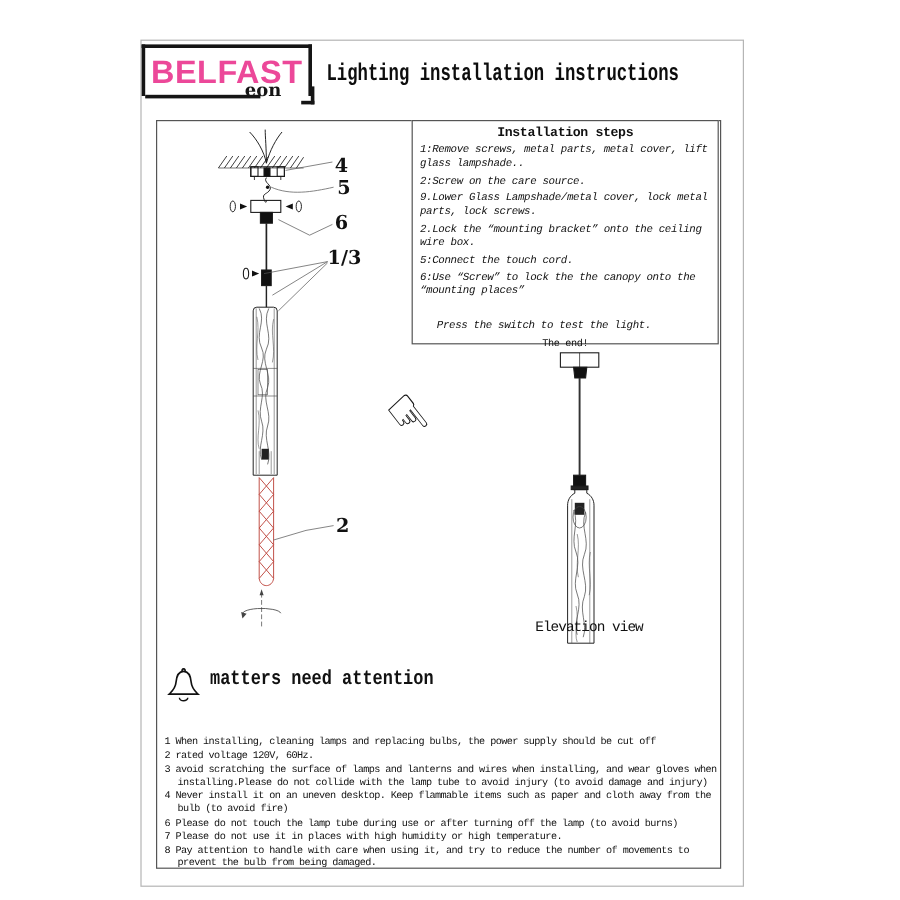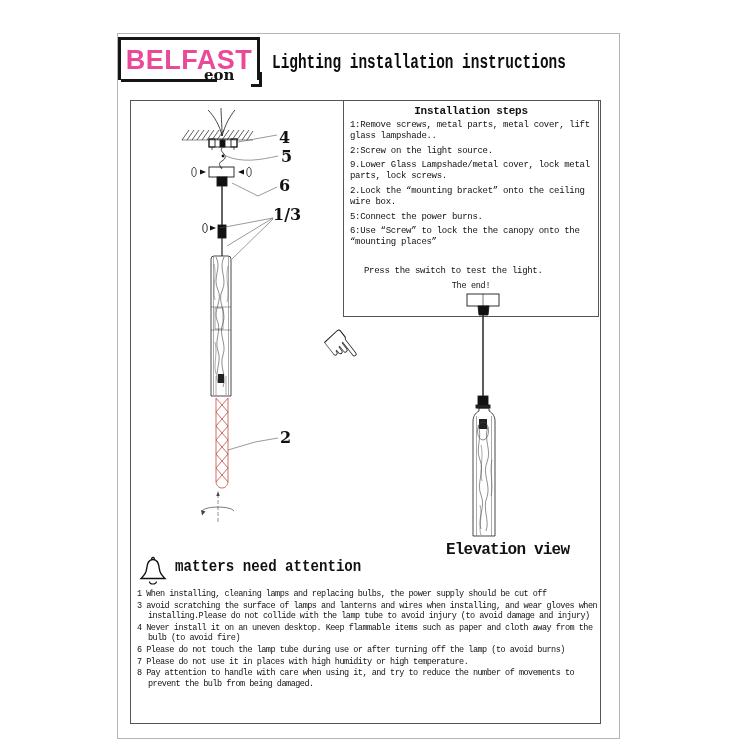--- a/index.html
+++ b/index.html
@@ -8,34 +8,34 @@
   
   .logo-box{position:absolute;left:118px;top:37px;width:136px;height:40px;border:3px solid #151515;border-bottom:none;background:#fff;display:flex;align-items:center;justify-content:center;}
   .brand{font-family:"Liberation Sans",sans-serif;font-weight:700;font-size:27px;letter-spacing:0.5px;color:#ec4899;}
   .logo-underline{position:absolute;left:121px;top:79px;width:96px;height:3px;background:#151515;}
   .brand-sub{position:absolute;left:204px;top:66px;font-family:"DejaVu Serif",serif;font-weight:700;font-size:15px;color:#151515;}
   .logo-corner-h{position:absolute;left:251px;top:84px;width:11px;height:3px;background:#151515;}
   .logo-corner-v{position:absolute;left:259px;top:72px;width:3px;height:15px;background:#151515;}
   .doc-title{position:absolute;left:272px;top:51px;font-size:20px;font-weight:700;white-space:nowrap;transform:scaleX(0.72);transform-origin:left center;color:#0d0d0d;}
   
   .content-box{position:absolute;left:130px;top:100px;width:469px;height:622px;border:1px solid #555;}
-  .steps-box{position:absolute;left:343px;top:100px;width:256px;height:217px;border:1px solid #555;background:#fff;box-sizing:border-box;padding:3px 6px 2px 6px;}
+  .steps-box{position:absolute;left:343px;top:100px;width:256px;height:187px;border:1px solid #555;background:#fff;box-sizing:border-box;padding:3px 6px 2px 6px;}
   .steps-title{font-size:11px;font-weight:700;text-align:center;letter-spacing:-0.3px;margin:1px 0 3px 0;}
-  .step{font-size:9px;letter-spacing:-0.3px;line-height:10.8px;margin:0 0 4px 0;}
+  .step{font-size:9px;letter-spacing:-0.3px;line-height:10.8px;margin:0 0 4px 0;font-style:italic;}
   .step.indent{padding-left:14px;margin-top:18px;}
   .end-note{font-size:8.5px;text-align:center;margin-top:3px;letter-spacing:-0.3px;}
   
   .att-title{position:absolute;left:175px;top:557px;font-size:17px;font-weight:700;white-space:nowrap;transform:scaleX(0.83);transform-origin:left center;}
-  .att-list{position:absolute;left:137px;top:589px;width:462px;}
+  .att-list{position:absolute;left:137px;top:613px;width:462px;}
   .att-item{font-size:8.5px;letter-spacing:-0.5px;line-height:10.6px;padding-left:11px;text-indent:-11px;margin:0 0 1px 0;}
   .bell{position:absolute;left:138px;top:554px;}
   
   .svg-exploded{position:absolute;left:170px;top:106px;}
   .svg-elevation{position:absolute;left:438px;top:290px;}
-  .elev-label{position:absolute;left:446px;top:541px;font-size:16px;font-weight:700;letter-spacing:-0.8px;white-space:nowrap;}
+  .elev-label{position:absolute;left:446px;top:516px;font-size:12px;font-weight:400;letter-spacing:-0.8px;white-space:nowrap;}
   .hand{position:absolute;left:328px;top:326px;font-family:"DejaVu Sans",sans-serif;font-size:44px;color:#111;transform:rotate(-38deg);line-height:1;}
   .co{font-family:"DejaVu Serif",serif;font-weight:700;font-size:16px;fill:#111;}
 </style>
 </head>
 <body>
 
 <div class="frame"></div>
 
 <div class="logo-box">
   <span class="brand">BELFAST</span>
@@ -44,24 +44,24 @@
 <span class="brand-sub">eon</span>
 <div class="logo-corner-h"></div>
 <div class="logo-corner-v"></div>
 <div class="doc-title">Lighting installation instructions</div>
 
 <div class="content-box"></div>
 
 <div class="steps-box">
   <div class="steps-title">Installation steps</div>
   <p class="step">1:Remove screws, metal parts, metal cover, lift glass lampshade..</p>
-  <p class="step">2:Screw on the light source.</p>
+  <p class="step">2:Screw on the care source.</p>
   <p class="step">9.Lower Glass Lampshade/metal cover, lock metal parts, lock screws.</p>
   <p class="step">2.Lock the “mounting bracket” onto the ceiling wire box.</p>
-  <p class="step">5:Connect the power burns.</p>
+  <p class="step">5:Connect the touch cord.</p>
   <p class="step">6:Use “Screw”  to lock the  the canopy onto the “mounting places”</p>
   <p class="step indent">Press the switch to test the light.</p>
   <div class="end-note">The end!</div>
 </div>
 
 <svg class="svg-exploded" width="135" height="425" viewBox="0 0 135 425">
   <g stroke="#1a1a1a" fill="none" stroke-width="0.9">
 
     <g stroke-width="0.8">
       <path d="M52,30 C50,20 44,10 38,4"></path>
@@ -179,18 +179,19 @@
   <g stroke="#111" fill="none" stroke-width="1.4">
     <path d="M14,6 C12.5,2.5 17.5,2.5 16,6"></path>
     <path d="M15,5.5 C10,5.5 9,10 8.6,15 C8.3,19.5 5,22.5 3,24.5 L27,24.5 C25,22.5 21.7,19.5 21.4,15 C21,10 20,5.5 15,5.5 Z"></path>
     <path d="M11.5,27.5 a3.5,2.5 0 0 0 7,0" stroke-width="1.2"></path>
   </g>
 </svg>
 <div class="att-title">matters need attention</div>
 
 <div class="att-list">
   <p class="att-item"><span>1</span> <span>When installing, cleaning lamps and replacing bulbs, the power supply should be cut off</span></p>
+  <p class="att-item"><span>2</span> <span>rated voltage 120V, 60Hz.</span></p>
   <p class="att-item"><span>3</span> <span>avoid scratching the surface of lamps and lanterns and wires when installing, and wear gloves when installing.Please do not collide with the lamp tube to avoid injury (to avoid damage and injury)</span></p>
   <p class="att-item"><span>4</span> <span>Never install it on an uneven desktop. Keep flammable items such as paper and cloth away from the bulb (to avoid fire)</span></p>
   <p class="att-item"><span>6</span> <span>Please do not touch the lamp tube during use or after turning off the lamp (to avoid burns)</span></p>
   <p class="att-item"><span>7</span> <span>Please do not use it in places with high humidity or high temperature.</span></p>
   <p class="att-item"><span>8</span> <span>Pay attention to handle with care when using it, and try to reduce the number of movements to prevent the bulb from being damaged.</span></p>
 </div>
 
 </body></html>

